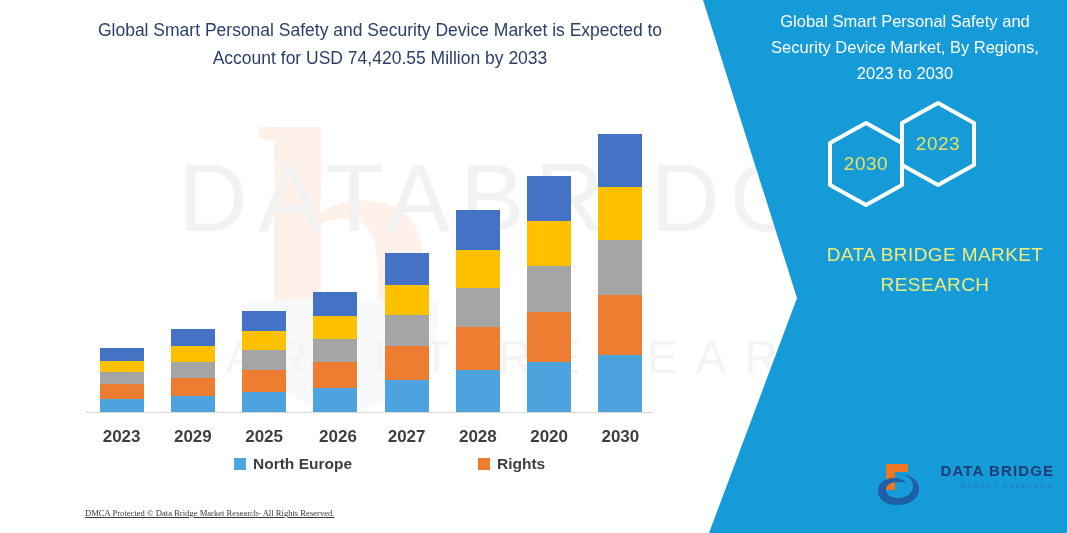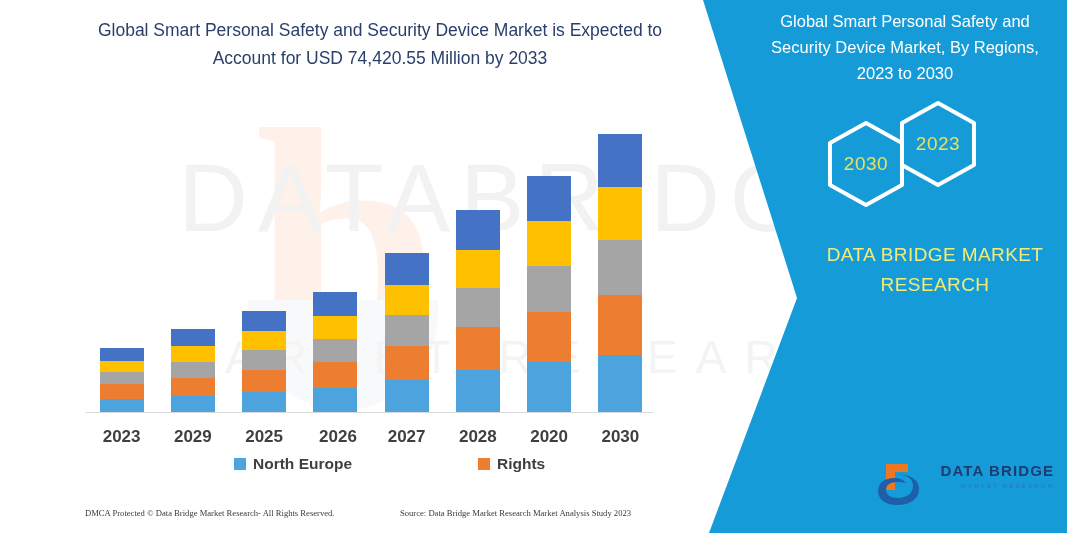--- a/index.html
+++ b/index.html
@@ -88,21 +88,21 @@
     position:absolute;width:70px;text-align:center;
     color:#3f3f3f;font-size:17px;font-weight:700;
   }
 
   .legend{position:absolute;left:86px;top:455px;width:570px;height:22px;}
   .lg{position:absolute;display:flex;align-items:center;gap:7px;}
   .lg-sw{width:12px;height:12px;}
   .lg-tx{color:#3f3f3f;font-size:15.5px;font-weight:700;}
 
   .footer{position:absolute;left:0;top:508px;width:700px;height:18px;}
-  .ft{position:absolute;color:#3a3a3a;font-size:8.6px;font-family:"Liberation Serif",serif;white-space:nowrap;}
+  .ft{position:absolute;color:#3a3a3a;font-size:8.6px;font-family:"Liberation Serif",serif;white-space:nowrap;text-decoration:underline;}
   .ft-l{left:85px;}
   .ft-r{left:400px;}
 </style>
 </head>
 <body>
 
 <div id="root">
 
   <div class="wm wm-b">b</div>
   <div class="wm wm-swoosh"></div>
@@ -186,21 +186,20 @@
         <span class="lg-tx">North Europe</span>
       </div>
       <div class="lg" style="left: 392px;">
         <span class="lg-sw" style="background: rgb(237, 125, 49);"></span>
         <span class="lg-tx">Rights</span>
       </div>
     </div>
 
   <div class="footer">
     <div class="ft ft-l">DMCA Protected © Data Bridge Market Research- All Rights Reserved.</div>
-    <div class="ft ft-r">Source: Data Bridge Market Research  Market Analysis Study 2023</div>
   </div>
 
   <div class="blue-panel"></div>
 
   <div class="rp-title">Global Smart Personal Safety and Security Device Market, By Regions, 2023 to 2030</div>
 
   <div class="hexwrap">
     <div class="hex hex-2030">
       <svg width="92" height="92" viewBox="0 0 92 92">
         <polygon points="46,5 82,25 82,67 46,87 10,67 10,25" fill="none" stroke="#ffffff" stroke-width="4" stroke-linejoin="round"></polygon>

